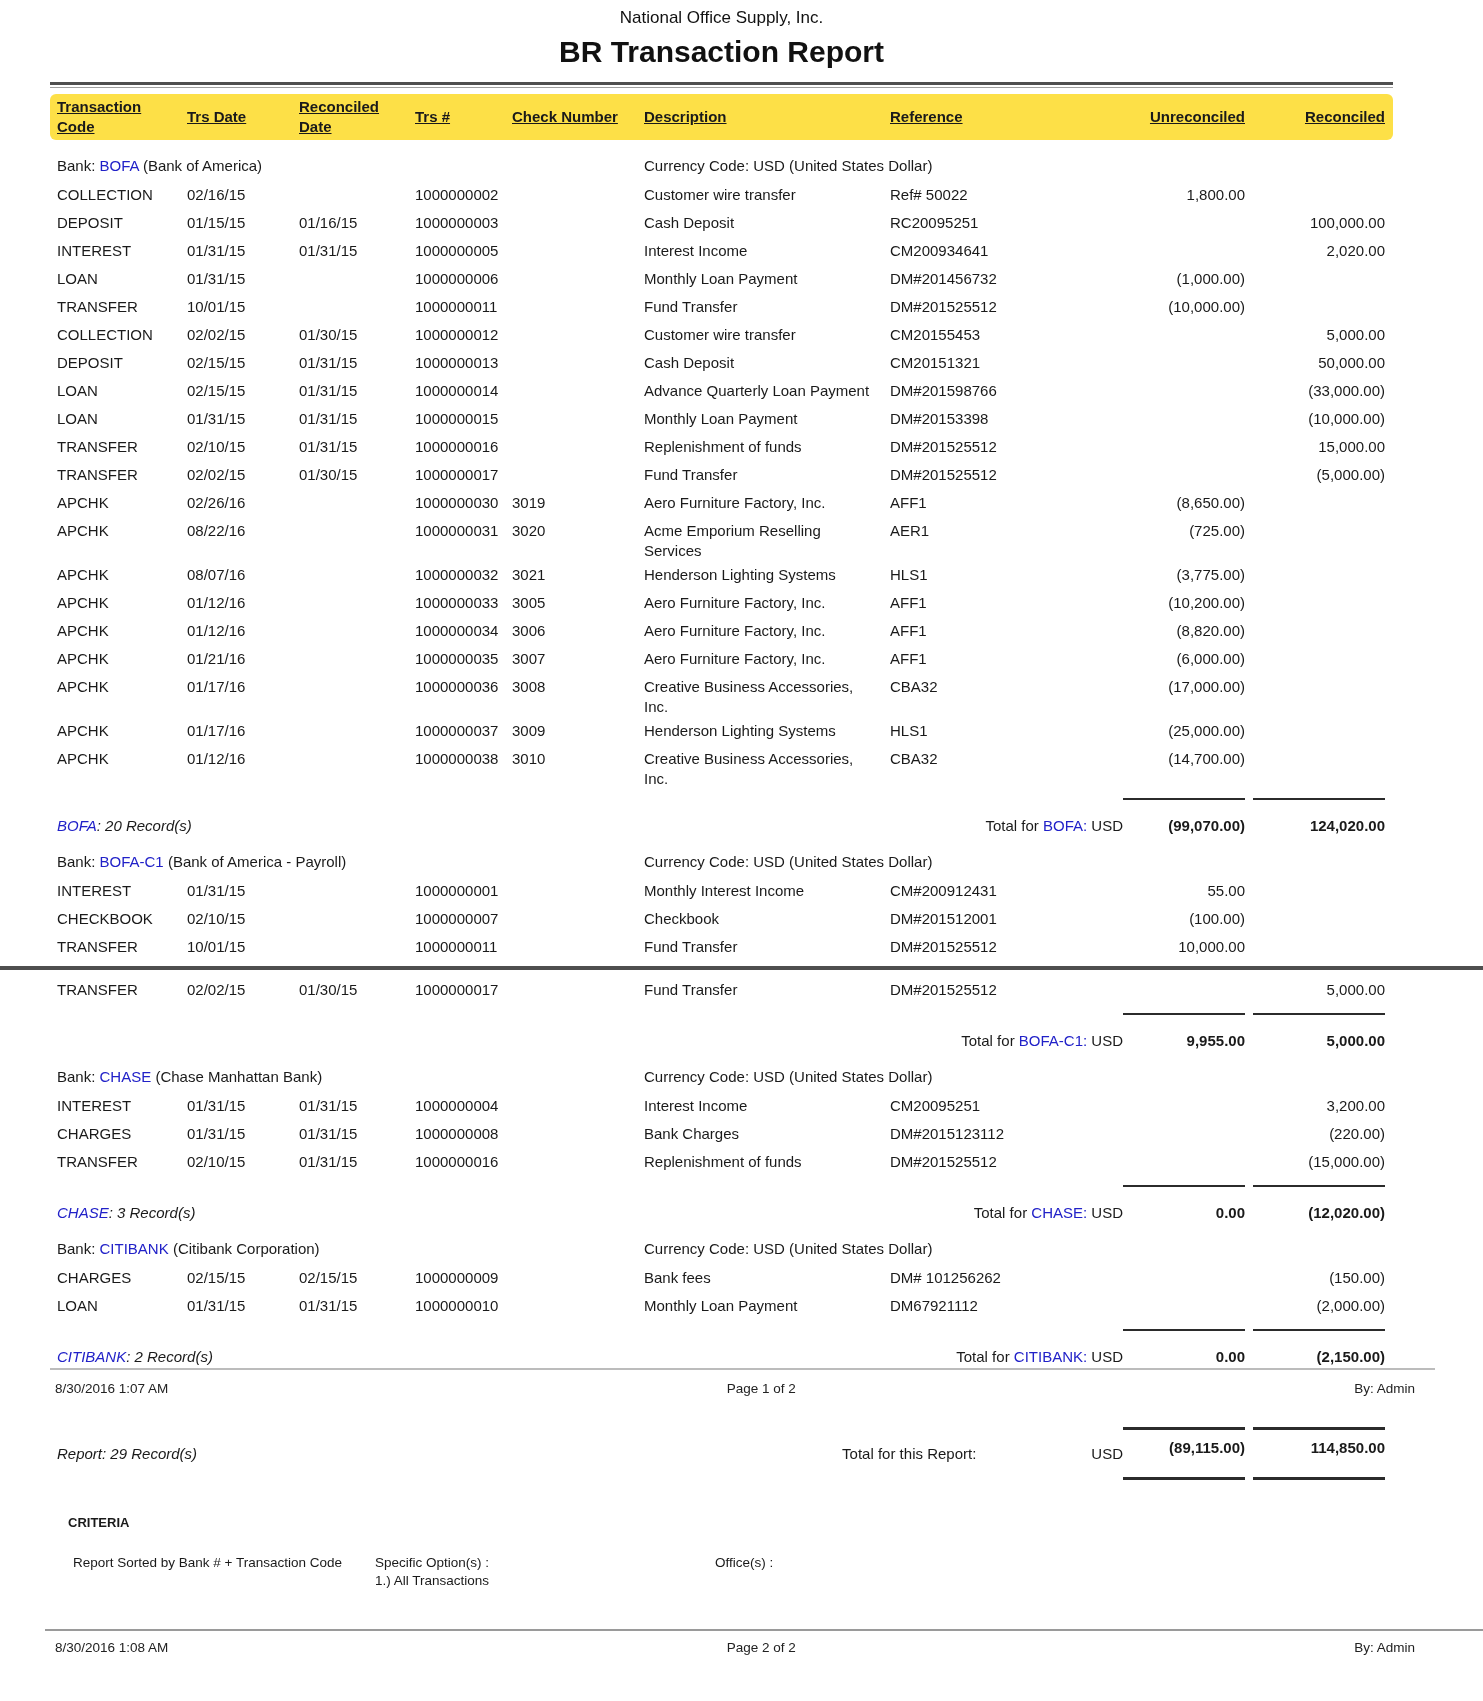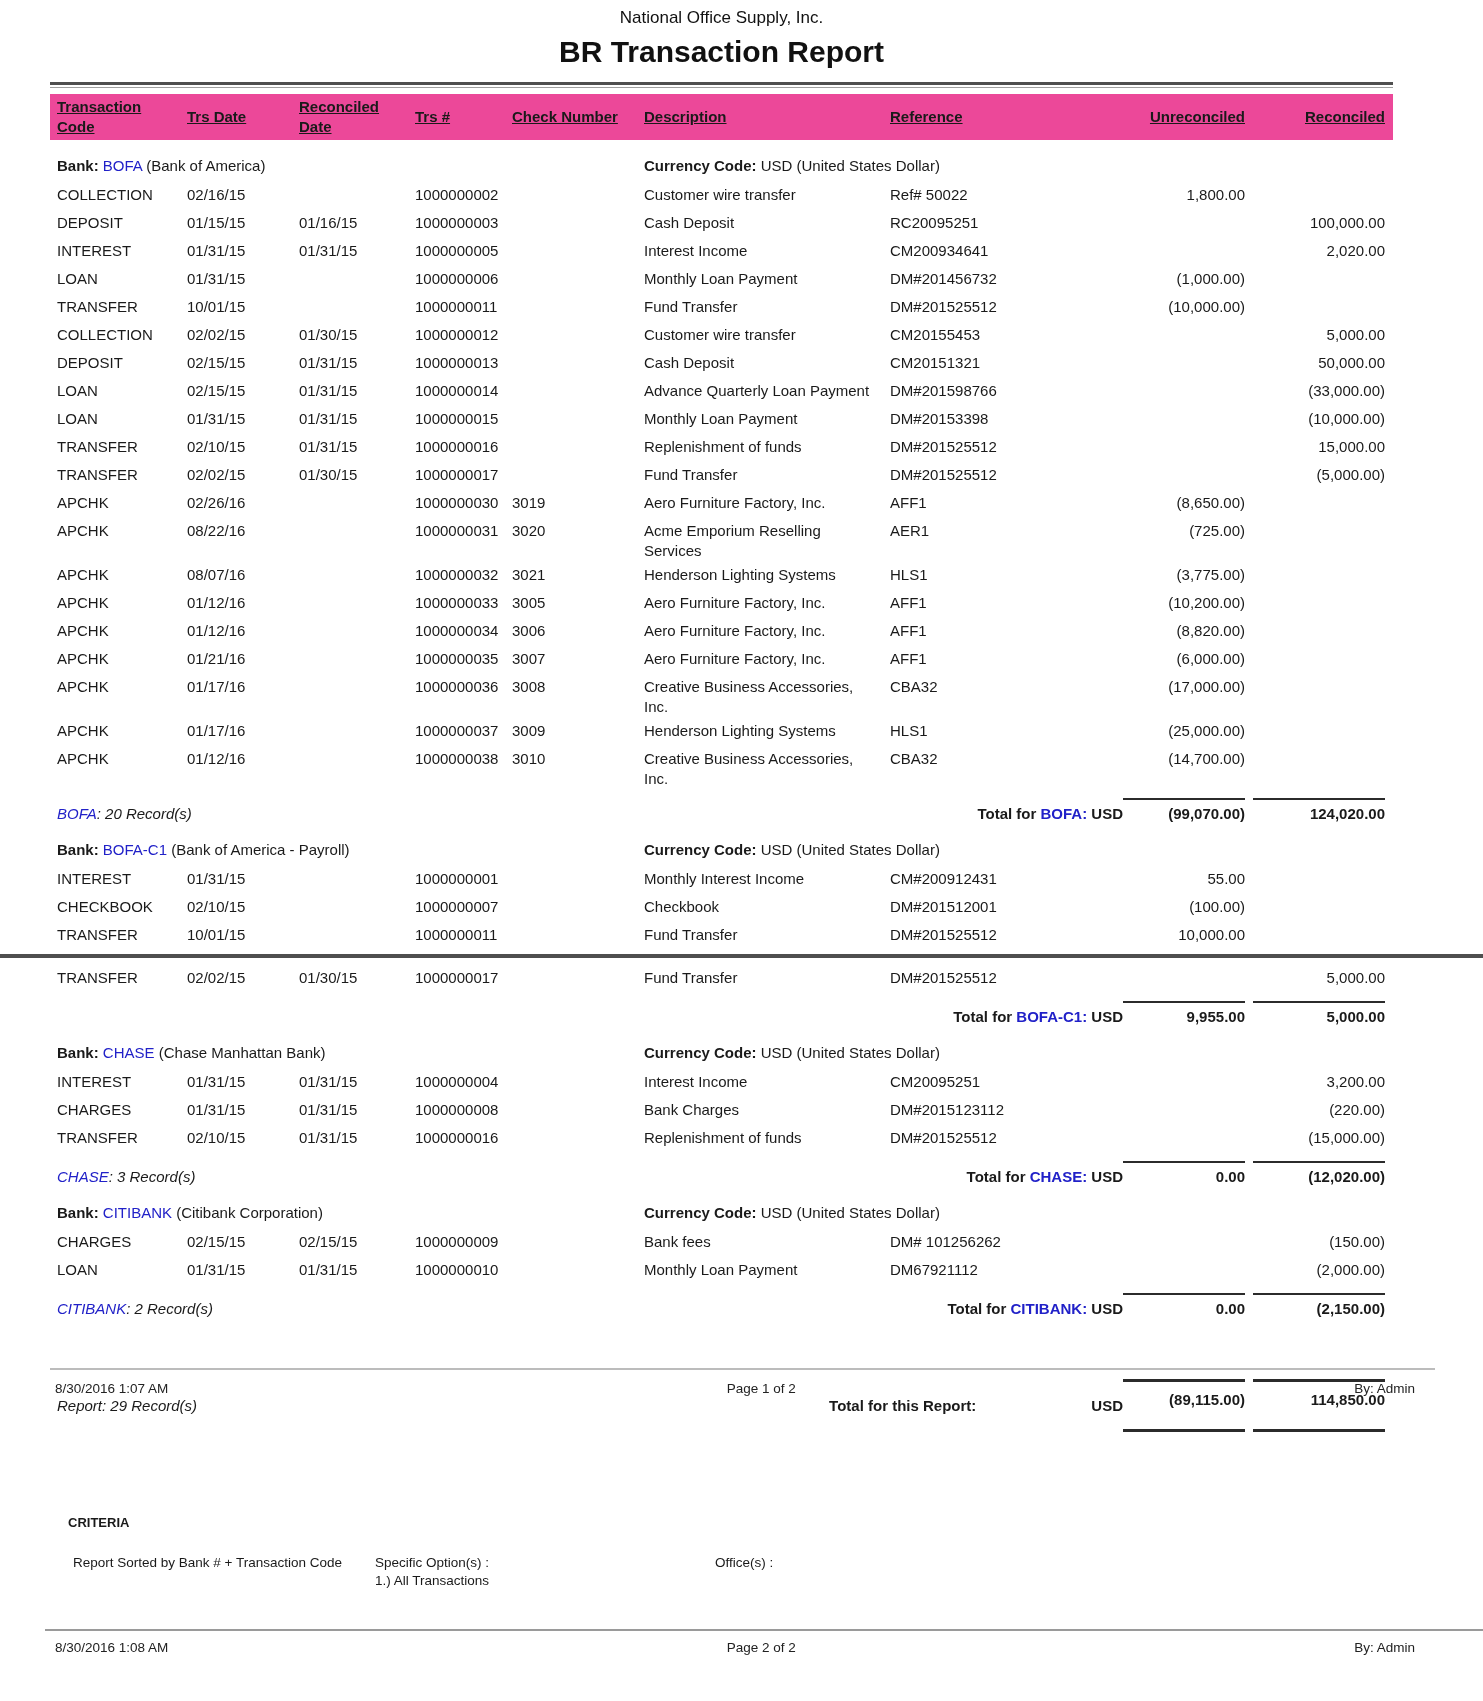--- a/index.html
+++ b/index.html
@@ -11,38 +11,38 @@
   .title   { width:1343px; margin-left:50px; text-align:center; font-size:30px; font-weight:bold; margin-top:7px; color:#111; }
 
   .rule-thick { width:1343px; margin:13px 0 2px 50px; height:3px; background:#4f4f4f; }
   .rule-thin  { width:1343px; margin:0 0 6px 50px; height:1px; background:#9f9f9f; }
 
   .grid { display:grid; grid-template-columns:130px 112px 116px 97px 132px 246px 240px 130px 140px; width:1343px; margin-left:50px; font-size:15px; }
   .c { padding:4px 0 0 7px; line-height:20px; }
   .right { text-align:right; padding-left:0; padding-right:8px; }
   .desc { white-space:pre-line; }
 
-  .colheader { background:#ec4899; min-height:27px; align-items:center; }
+  .colheader { background:#fde047; min-height:27px; align-items:center;border-radius:6px; }
   .colheader .c { font-weight:bold; text-decoration:underline; padding-top:3px; padding-bottom:3px; }
 
   .bankrow { margin-top:7px; min-height:34px; align-items:center; }
   .span5 { grid-column:1 / 6; }
   .span4r { grid-column:6 / 10; }
   .span67 { grid-column:6 / 8; }
-  .b { font-weight:bold; }
+  .b { font-weight:normal; }
   .i { font-style:italic; }
   .blue { color:#2121c8; }
 
   .trow { min-height:28px; }
   .page-line { width:1483px; margin:5px 0 6px 0; height:4px; background:#4f4f4f; }
 
   .totalrow { margin-top:3px; margin-bottom:5px; align-items:end; }
   .totalrow .lbl { text-align:right; padding-right:0; }
   .amt { font-weight:bold; }
-  .topline { border-top:2px solid #2b2b2b; margin-top:2px; padding-top:4px; }
+  .topline { border-top:2px solid #2b2b2b; margin-top:2px; padding-top:16px; }
 
   .reportrow { margin-top:56px; align-items:center; }
   .usd-gap { display:inline-block; width:115px; }
   .amt-frame { border-top:3px solid #2b2b2b; border-bottom:3px solid #2b2b2b; padding:8px 0 19px; }
 
   .abs { position:absolute; }
   .footer-line1 { left:50px; top:1368px; width:1385px; height:2px; background:#bcbcbc; }
   .footer { left:55px; width:1360px; display:flex; justify-content:space-between; font-size:13.5px; color:#222; }
   .footer1 { top:1381px; }
   .criteria-head { left:68px; top:1515px; font-size:13px; font-weight:bold; }

